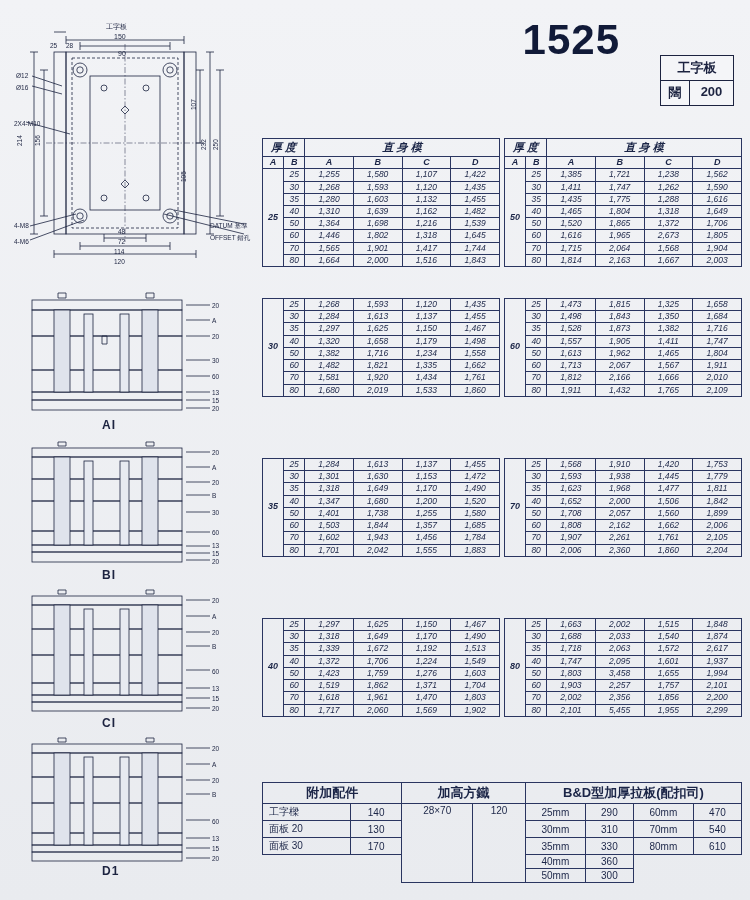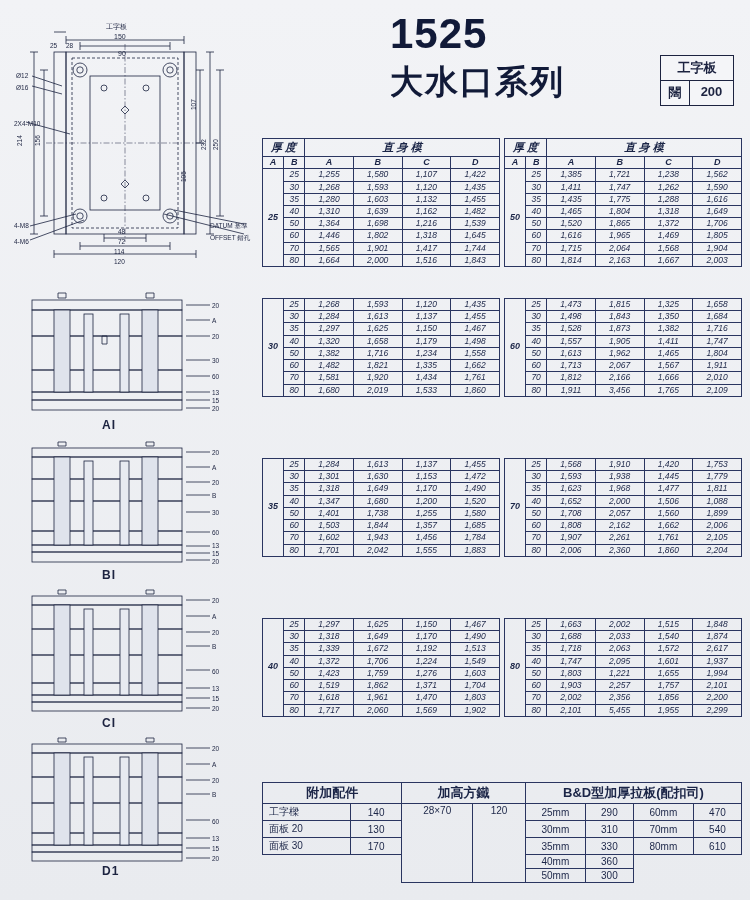--- a/index.html
+++ b/index.html
@@ -7,21 +7,21 @@
     width:750px;height:900px;
     background:#eef0f3;
     font-family:"Liberation Sans", sans-serif;
     color:#1c2340;
     position:relative;
     overflow:hidden;
   }
   .page{position:absolute;inset:0;background:linear-gradient(180deg,#f2f3f6 0%, #e9ebef 100%);}
 
   
-  .title-block{position:absolute;left:390px;top:12px;width:230px;text-align:left;}
+  .title-block{position:absolute;left:390px;top:18px;width:230px;text-align:right;}
   .title-main{font-size:42px;font-weight:bold;letter-spacing:1px;color:#111a38;line-height:1.05;}
   .title-sub{font-size:33px;font-weight:bold;color:#111a38;margin-top:4px;letter-spacing:2px;}
 
   .corner-box{position:absolute;left:660px;top:55px;width:72px;border:1.5px solid #1c2340;background:#f4f5f8;}
   .corner-box .cb-row{display:flex;border-bottom:1.5px solid #1c2340;}
   .corner-box .cb-row:last-child{border-bottom:none;}
   .corner-box .cb-cell{flex:1;text-align:center;font-size:13px;padding:3px 0;font-weight:bold;}
   .corner-box .cb-cell.lbl{flex:0 0 28px;border-right:1.5px solid #1c2340;}
 
   
@@ -53,21 +53,20 @@
   .dim-txt{font-size:7px;fill:#1c2340;font-family:"Liberation Sans", sans-serif;}
   .dim-txt2{font-size:6.5px;fill:#1c2340;font-family:"Liberation Sans", sans-serif;}
 </style>
 </head>
 <body>
 
 <div class="page">
 
   <div class="title-block">
     <div class="title-main">1525</div>
-    <div class="title-sub">大水口系列</div>
   </div>
 
   <div class="corner-box">
     <div class="cb-row">
       <div class="cb-cell" style="flex:1">工字板</div>
     </div>
     <div class="cb-row">
       <div class="cb-cell lbl">闊</div>
       <div class="cb-cell">200</div>
     </div>
@@ -461,21 +460,21 @@
                 <td class="col-ab">50</td>
                 <td class="col-v">1,520</td>
                 <td class="col-v">1,865</td>
                 <td class="col-v">1,372</td>
                 <td class="col-v">1,706</td>
               </tr>
               <tr>
                 <td class="col-ab">60</td>
                 <td class="col-v">1,616</td>
                 <td class="col-v">1,965</td>
-                <td class="col-v">1,469</td>
+                <td class="col-v">2,673</td>
                 <td class="col-v">1,805</td>
               </tr>
               <tr>
                 <td class="col-ab">70</td>
                 <td class="col-v">1,715</td>
                 <td class="col-v">2,064</td>
                 <td class="col-v">1,568</td>
                 <td class="col-v">1,904</td>
               </tr>
               <tr>
@@ -600,21 +599,21 @@
               <tr>
                 <td class="col-ab">70</td>
                 <td class="col-v">1,812</td>
                 <td class="col-v">2,166</td>
                 <td class="col-v">1,666</td>
                 <td class="col-v">2,010</td>
               </tr>
               <tr>
                 <td class="col-ab">80</td>
                 <td class="col-v">1,911</td>
-                <td class="col-v">3,456</td>
+                <td class="col-v">1,432</td>
                 <td class="col-v">1,765</td>
                 <td class="col-v">2,109</td>
               </tr>
             </tbody>
           </table>
         </div>
         <div class="grp" style="left: 0px; top: 320px; width: 238px;">
           <table class="tbl">
             <tbody>
               <tr>
@@ -700,21 +699,21 @@
                 <td class="col-v">1,623</td>
                 <td class="col-v">1,968</td>
                 <td class="col-v">1,477</td>
                 <td class="col-v">1,811</td>
               </tr>
               <tr>
                 <td class="col-ab">40</td>
                 <td class="col-v">1,652</td>
                 <td class="col-v">2,000</td>
                 <td class="col-v">1,506</td>
-                <td class="col-v">1,088</td>
+                <td class="col-v">1,842</td>
               </tr>
               <tr>
                 <td class="col-ab">50</td>
                 <td class="col-v">1,708</td>
                 <td class="col-v">2,057</td>
                 <td class="col-v">1,560</td>
                 <td class="col-v">1,899</td>
               </tr>
               <tr>
                 <td class="col-ab">60</td>
@@ -831,21 +830,21 @@
               <tr>
                 <td class="col-ab">40</td>
                 <td class="col-v">1,747</td>
                 <td class="col-v">2,095</td>
                 <td class="col-v">1,601</td>
                 <td class="col-v">1,937</td>
               </tr>
               <tr>
                 <td class="col-ab">50</td>
                 <td class="col-v">1,803</td>
-                <td class="col-v">1,221</td>
+                <td class="col-v">3,458</td>
                 <td class="col-v">1,655</td>
                 <td class="col-v">1,994</td>
               </tr>
               <tr>
                 <td class="col-ab">60</td>
                 <td class="col-v">1,903</td>
                 <td class="col-v">2,257</td>
                 <td class="col-v">1,757</td>
                 <td class="col-v">2,101</td>
               </tr>

